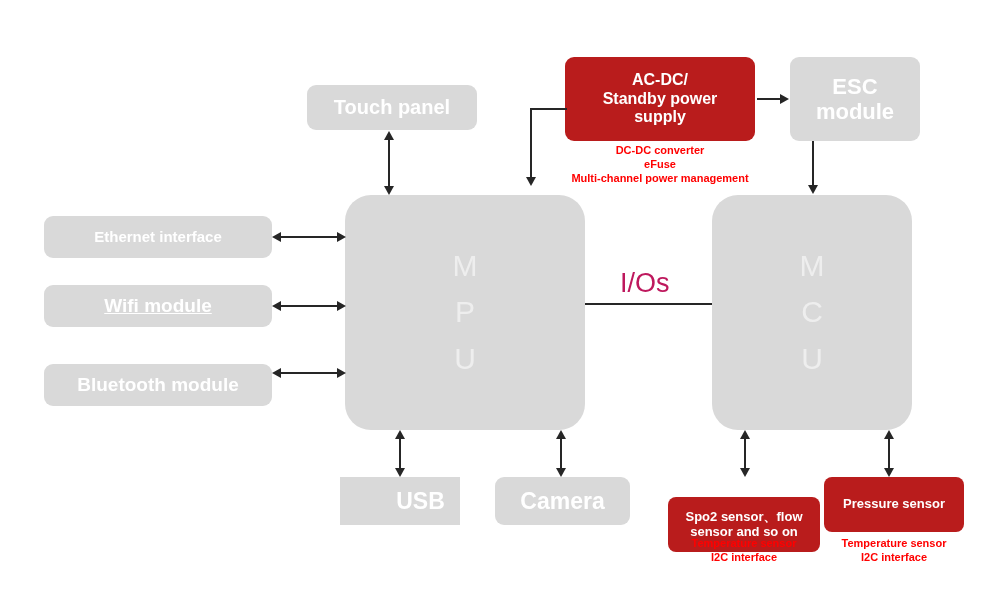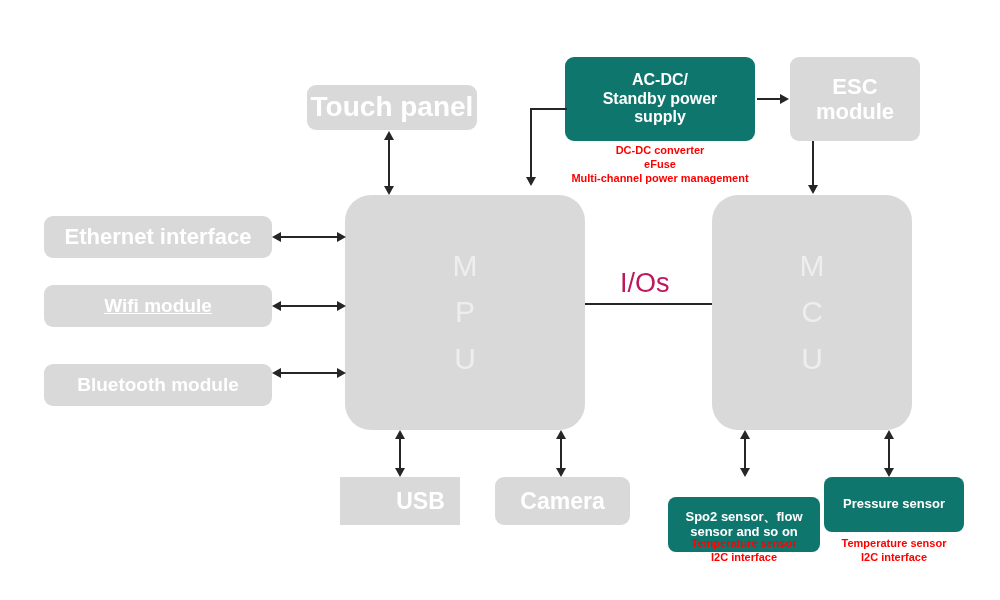--- a/index.html
+++ b/index.html
@@ -23,21 +23,21 @@
     justify-content: center;
     text-align: center;
     font-weight: bold;
     line-height: 1.15;
   }
   .gray {
     background: #d9d9d9;
     color: #ffffff;
   }
   .red {
-    background: #0f766e;
+    background: #b91c1c;
     color: #ffffff;
   }
   .chip-label {
     position: absolute;
     color: #eeeeee;
     font-weight: normal;
     font-size: 30px;
     line-height: 1.55;
     text-align: center;
     width: 100%;
@@ -103,34 +103,34 @@
 P
 U</span>
   </div>
 
   <div class="block gray" style="left:712px; top:195px; width:200px; height:235px; border-radius:26px;">
     <span class="chip-label" style="white-space:pre-line;">M
 C
 U</span>
   </div>
 
-  <div class="block gray" style="left:307px; top:85px; width:170px; height:45px; border-radius:9px; font-size:28px;">Touch panel</div>
+  <div class="block gray" style="left:307px; top:85px; width:170px; height:45px; border-radius:9px; font-size:20px;">Touch panel</div>
 
   <div class="block red" style="left:565px; top:57px; width:190px; height:84px; border-radius:9px; font-size:16px; white-space:pre-line;">AC-DC/
 Standby power
 supply</div>
 
   <div class="caption" style="left:545px; top:144px; width:230px; white-space:pre-line;">DC-DC converter
 eFuse
 Multi-channel power management</div>
 
   <div class="block gray" style="left:790px; top:57px; width:130px; height:84px; border-radius:9px; font-size:22px; white-space:pre-line;">ESC
 module</div>
 
-  <div class="block gray" style="left:44px; top:216px; width:228px; height:42px; border-radius:9px; font-size:22px;">Ethernet interface</div>
+  <div class="block gray" style="left:44px; top:216px; width:228px; height:42px; border-radius:9px; font-size:15px;">Ethernet interface</div>
 
   <div class="block gray" style="left:44px; top:285px; width:228px; height:42px; border-radius:9px; font-size:19px;text-decoration:underline;">Wifi module</div>
 
   <div class="block gray" style="left:44px; top:364px; width:228px; height:42px; border-radius:9px; font-size:19px;">Bluetooth module</div>
 
   <div class="block gray" style="left:340px; top:477px; width:120px; height:48px; border-radius:0; font-size:23px;padding-left:41px;">USB</div>
 
   <div class="block gray" style="left:495px; top:477px; width:135px; height:48px; border-radius:9px; font-size:23px;">Camera</div>
 
   <div class="block red" style="left:668px; top:477px; width:152px; height:55px; border-radius:8px; font-size:13px; white-space:pre-line;margin-top:20px;">Spo2 sensor、flow

